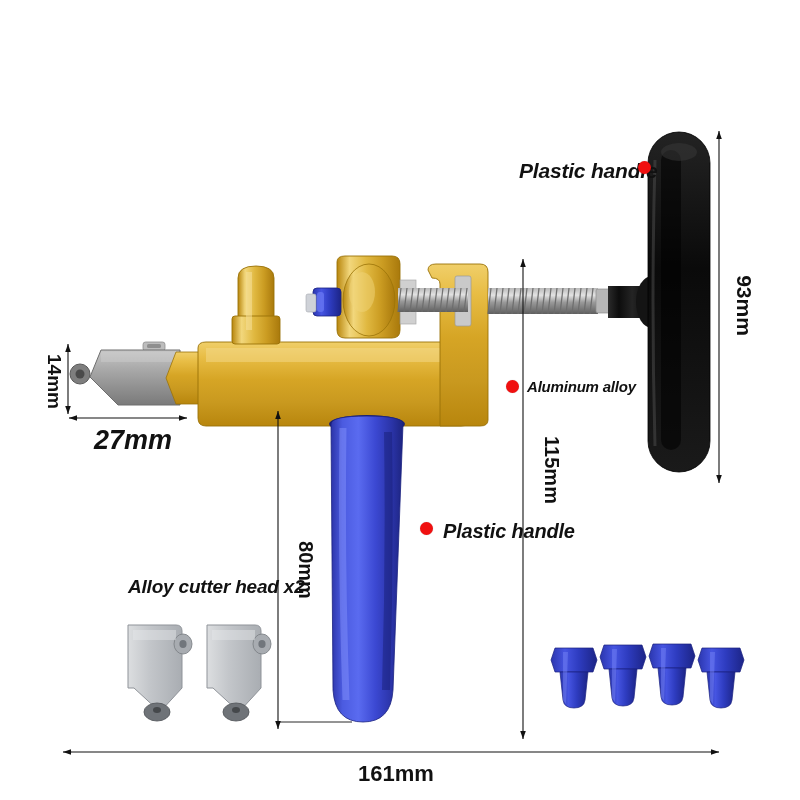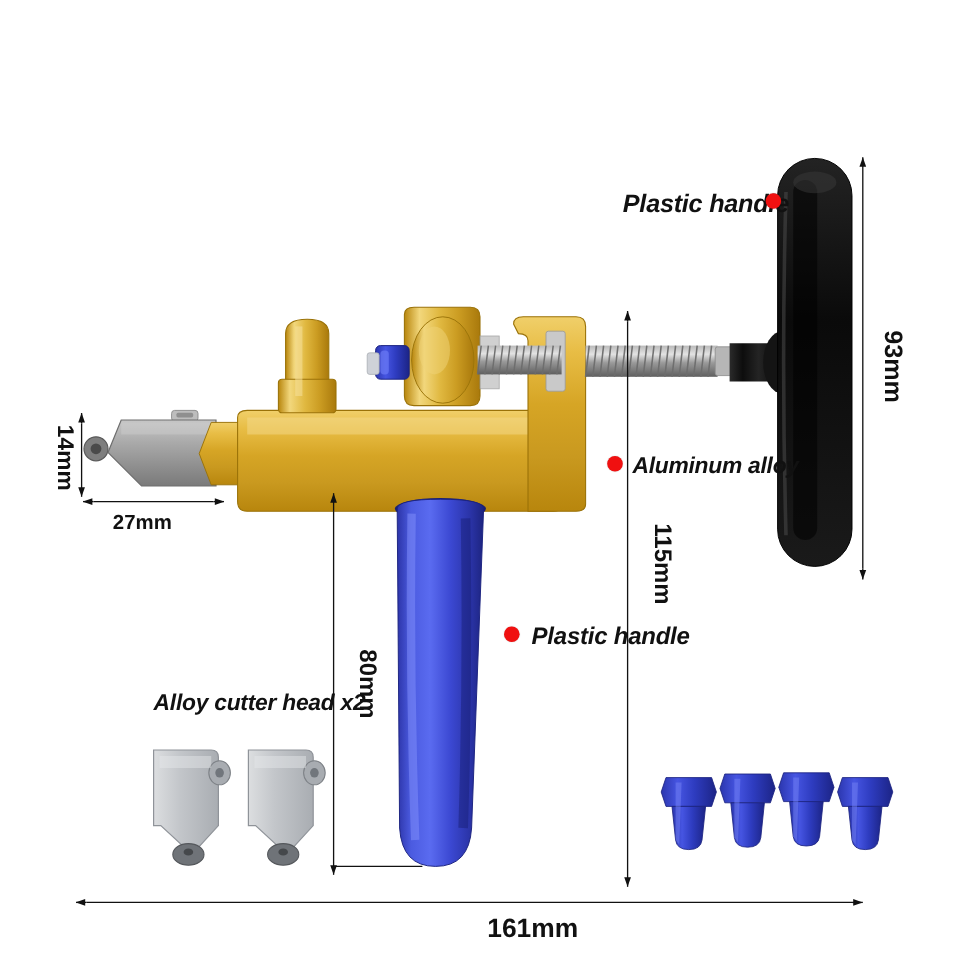--- a/index.html
+++ b/index.html
@@ -289,34 +289,34 @@
 
       <line x1="72" y1="752" x2="710" y2="752" marker-start="url(#arrL)" marker-end="url(#arrR)"></line>
     </g>
   </svg>
 
   <div class="watermark" style="left:190px;top:105px;"></div>
 
   <div class="lbl italic" style="left:519px;top:160px;font-size:21px;">Plastic handle</div>
   <div class="reddot" style="left:638px;top:161px;"></div>
 
-  <div class="lbl italic" style="left:527px;top:379px;font-size:19px;">Aluminum alloy</div>
+  <div class="lbl italic" style="left:527px;top:379px;font-size:15px;">Aluminum alloy</div>
   <div class="reddot" style="left:506px;top:380px;"></div>
 
   <div class="lbl italic" style="left:443px;top:521px;font-size:20px;">Plastic handle</div>
   <div class="reddot" style="left:420px;top:522px;"></div>
 
   <div class="lbl italic" style="left:128px;top:577px;font-size:19px;">Alloy cutter head x2</div>
 
 
   <div class="dim vert" style="left:16px;top:372px;width:76px;text-align:center;font-size:19px;">14mm</div>
 
-  <div class="dim" style="left:94px;top:427px;font-size:17px;">27mm</div>
+  <div class="dim" style="left:94px;top:427px;font-size:27px;font-style:italic;">27mm</div>
 
   <div class="dim vert" style="left:268px;top:560px;width:76px;text-align:center;font-size:20px;">80mm</div>
 
   <div class="dim vert" style="left:507px;top:460px;width:90px;text-align:center;font-size:20px;">115mm</div>
 
   <div class="dim vert" style="left:703px;top:295px;width:82px;text-align:center;font-size:21px;">93mm</div>
 
-  <div class="dim" style="left:358px;top:763px;font-size:22px;margin-left:48px;">161mm</div>
+  <div class="dim" style="left:358px;top:763px;font-size:22px;">161mm</div>
 
 </div>
 
 </body></html>

